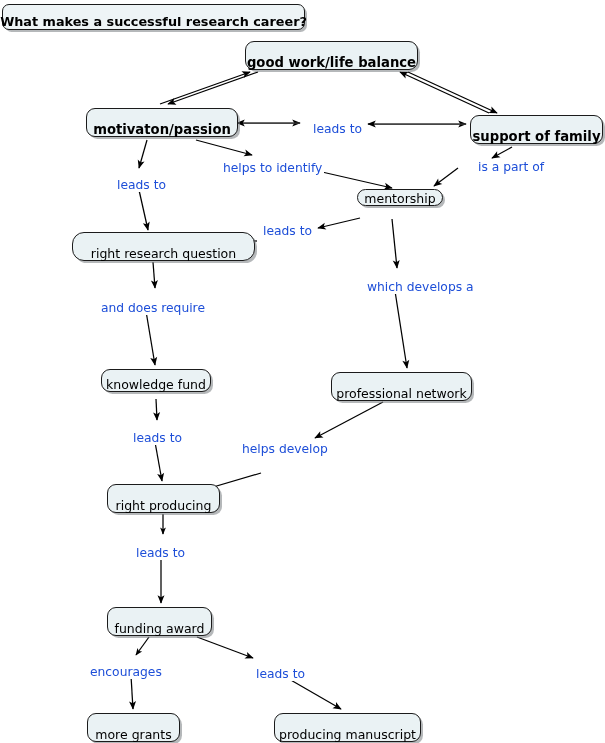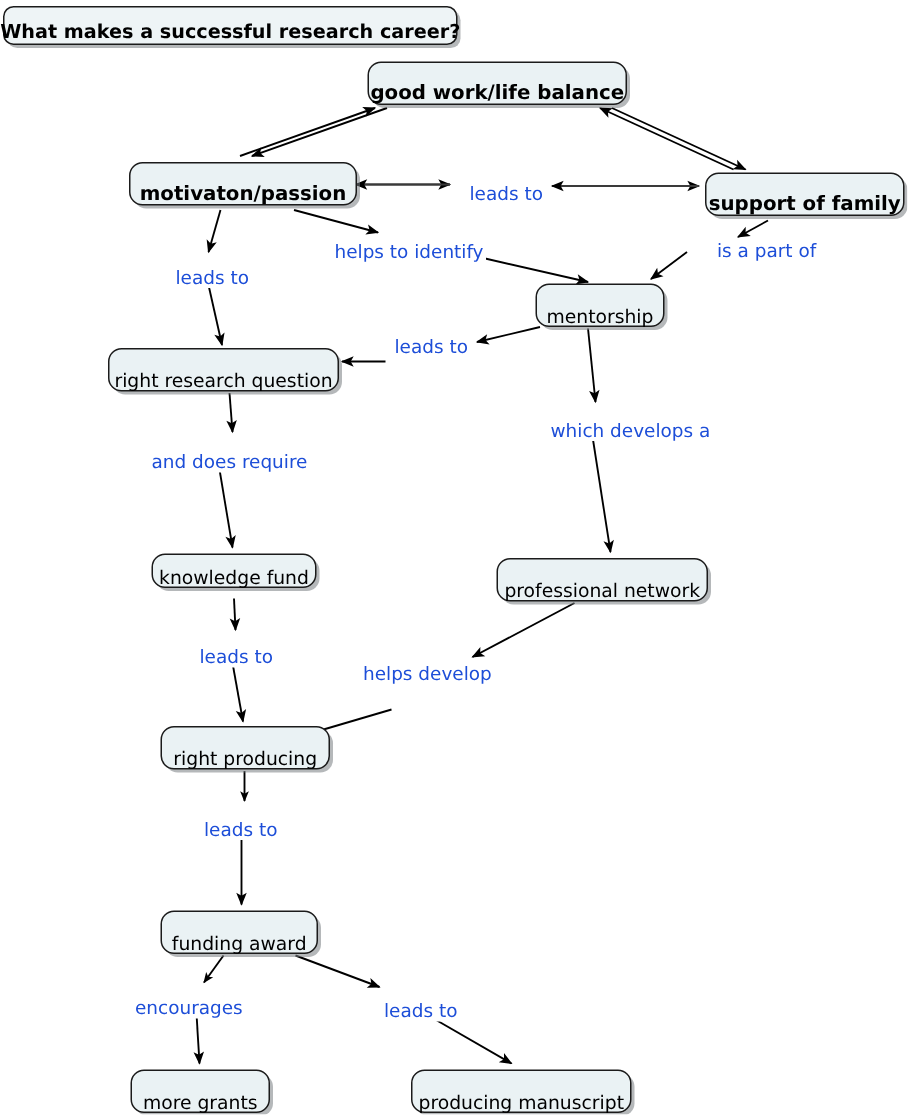--- a/index.html
+++ b/index.html
@@ -128,24 +128,24 @@
       </div>
       <div class="node bold" style="left: 245px; top: 41px; width: 173px; height: 29px;">
         <span>good work/life balance</span>
       </div>
       <div class="node bold" style="left: 86px; top: 108px; width: 152px; height: 29px;">
         <span>motivaton/passion</span>
       </div>
       <div class="node bold" style="left: 470px; top: 115px; width: 133px; height: 29px;">
         <span>support of family</span>
       </div>
-      <div class="node" style="left: 357px; top: 189px; width: 86px; height: 29px;">
+      <div class="node" style="left: 357px; top: 189px; width: 86px; height: 17px;">
         <span>mentorship</span>
       </div>
-      <div class="node" style="left: 72px; top: 232px; width: 154px; height: 29px;">
+      <div class="node" style="left: 72px; top: 232px; width: 183px; height: 29px; border-radius: 12px;">
         <span>right research question</span>
       </div>
       <div class="node" style="left: 101px; top: 369px; width: 110px; height: 23px;">
         <span>knowledge fund</span>
       </div>
       <div class="node" style="left: 331px; top: 372px; width: 141px; height: 29px;">
         <span>professional network</span>
       </div>
       <div class="node" style="left: 107px; top: 484px; width: 113px; height: 29px;">
         <span>right producing</span>

